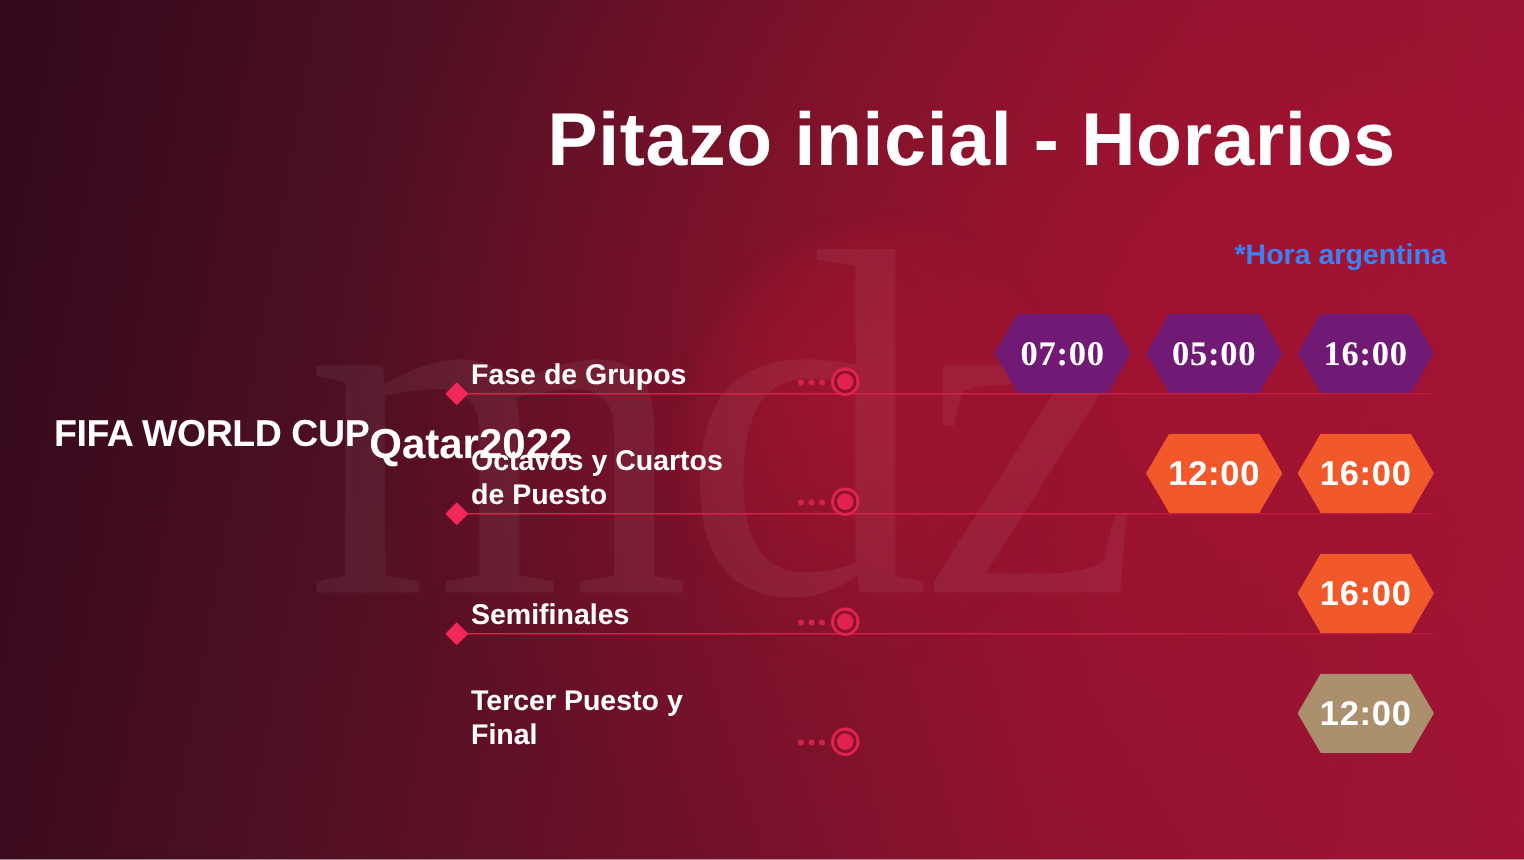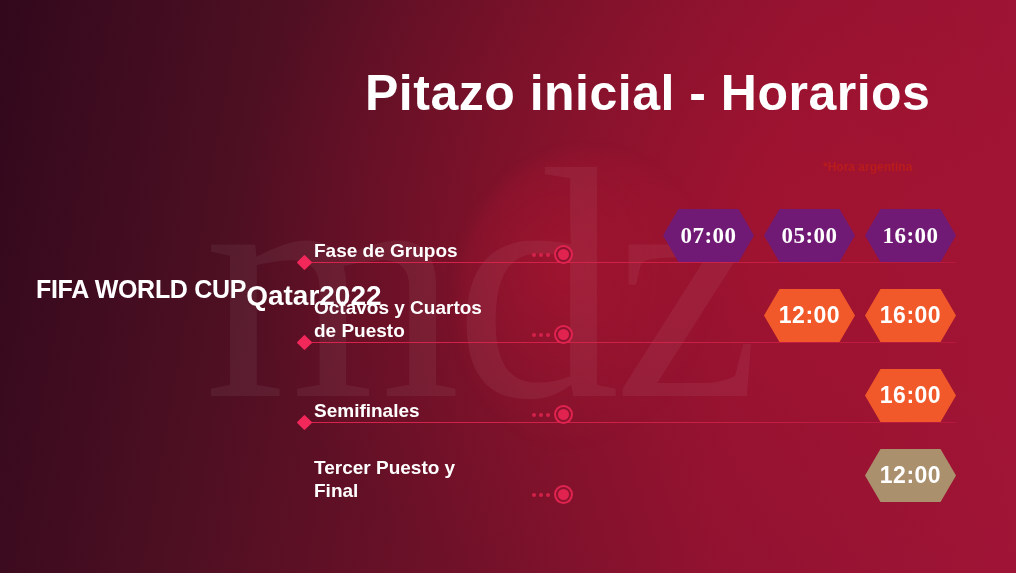--- a/index.html
+++ b/index.html
@@ -34,21 +34,21 @@
   
   .title{
     position:absolute; left:365px; top:64px;
     font-size:50px; font-weight:bold; color:#ffffff;
     letter-spacing:0.5px;
     white-space:nowrap;
     text-align:center;
   }
   .note{
     position:absolute; left:823px; top:160px;
-    font-size:12px; font-weight:bold; color:#b91c1c;
+    font-size:19px; font-weight:bold; color:#3b82f6;
     white-space:nowrap;
   }
 
   
   .logo-wrap{
     position:absolute; left:36px; top:165px;
     width:245px; height:245px;
     display:flex; flex-direction:row; align-items:center;
   }
   .logo-mark{ width:160px; height:185px; }

